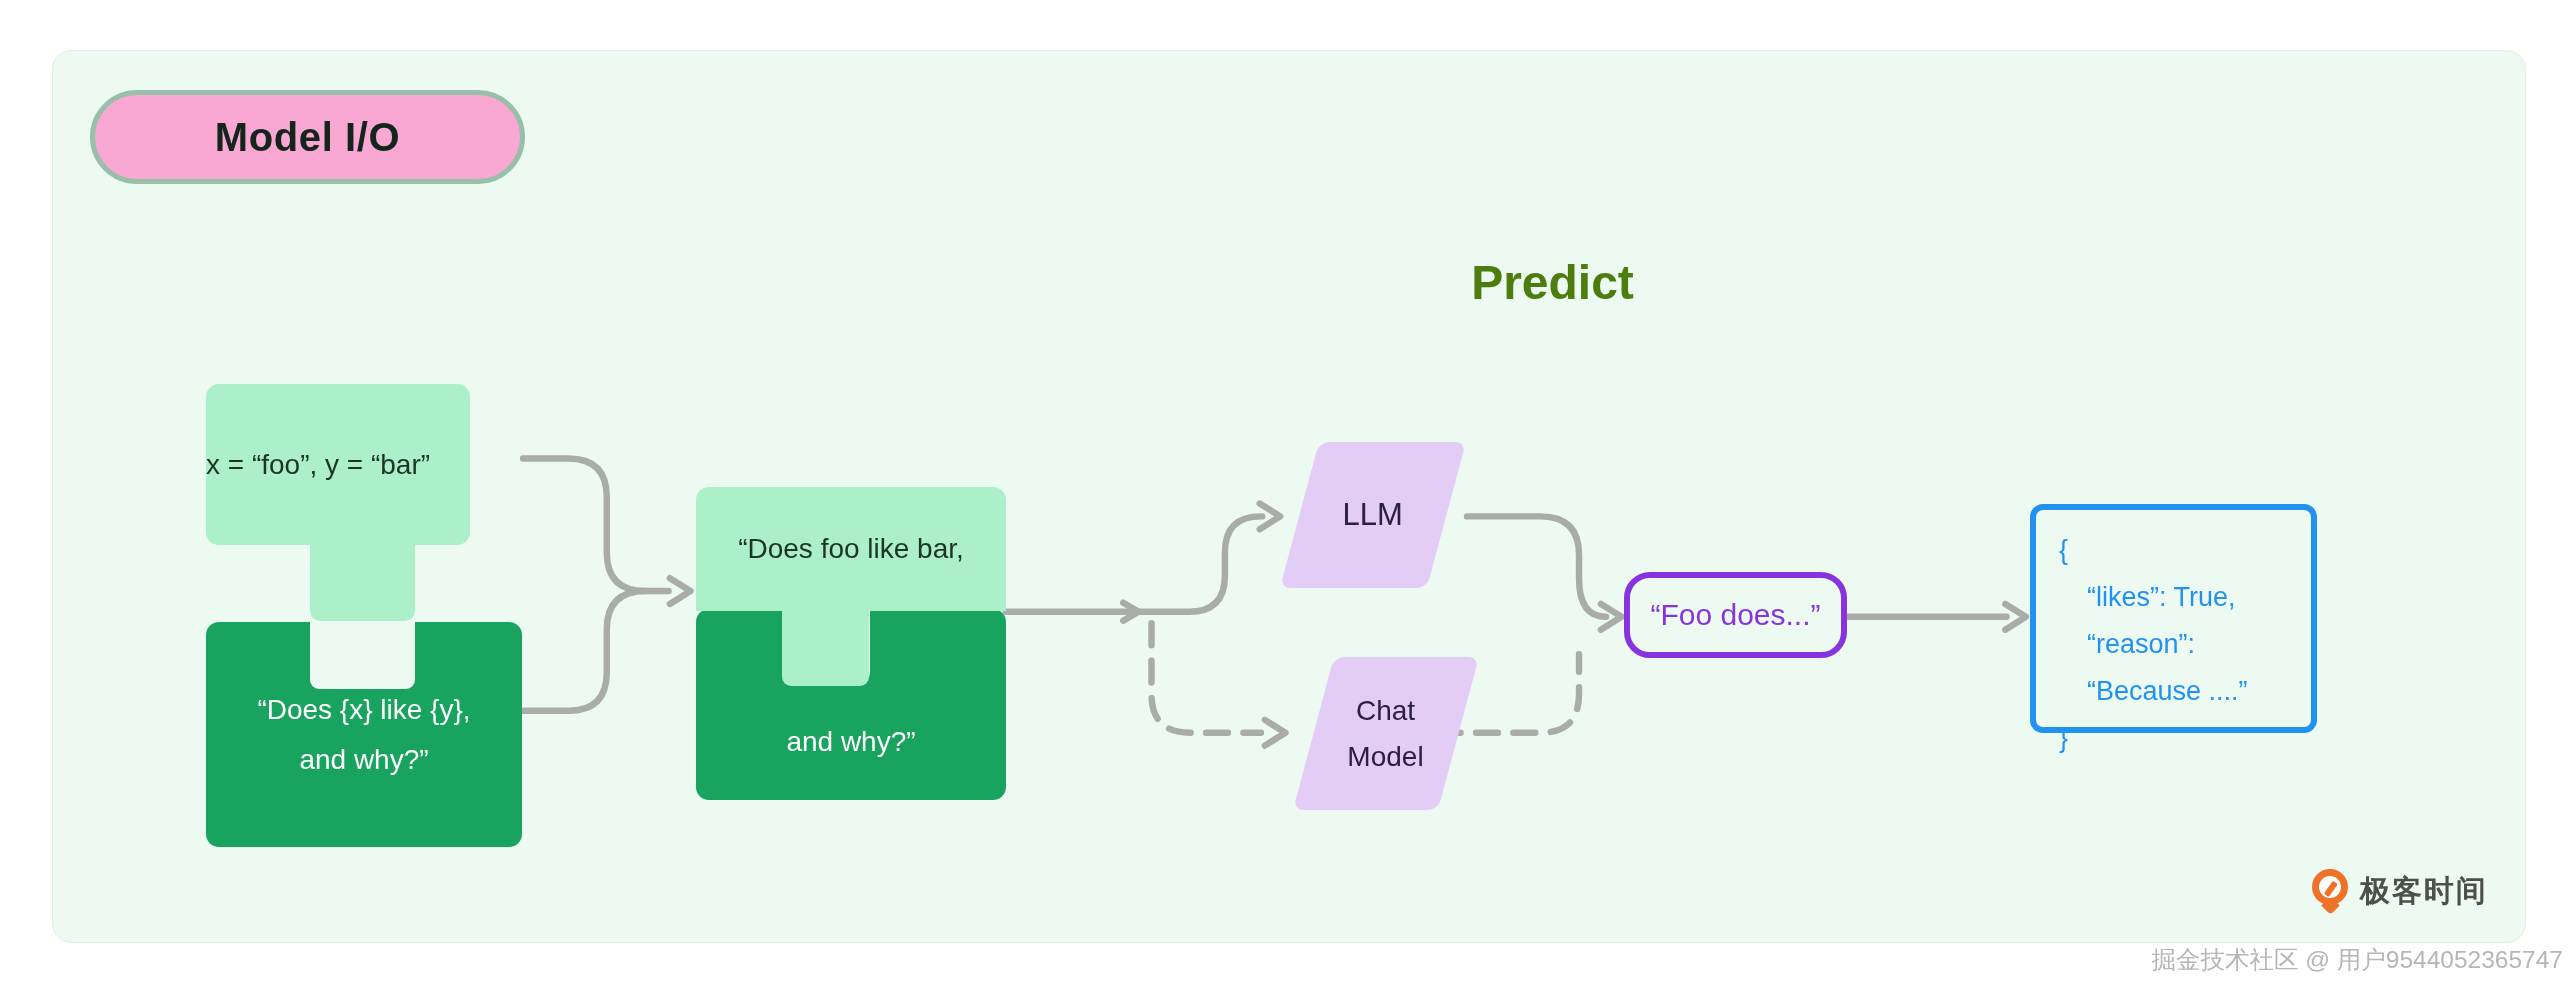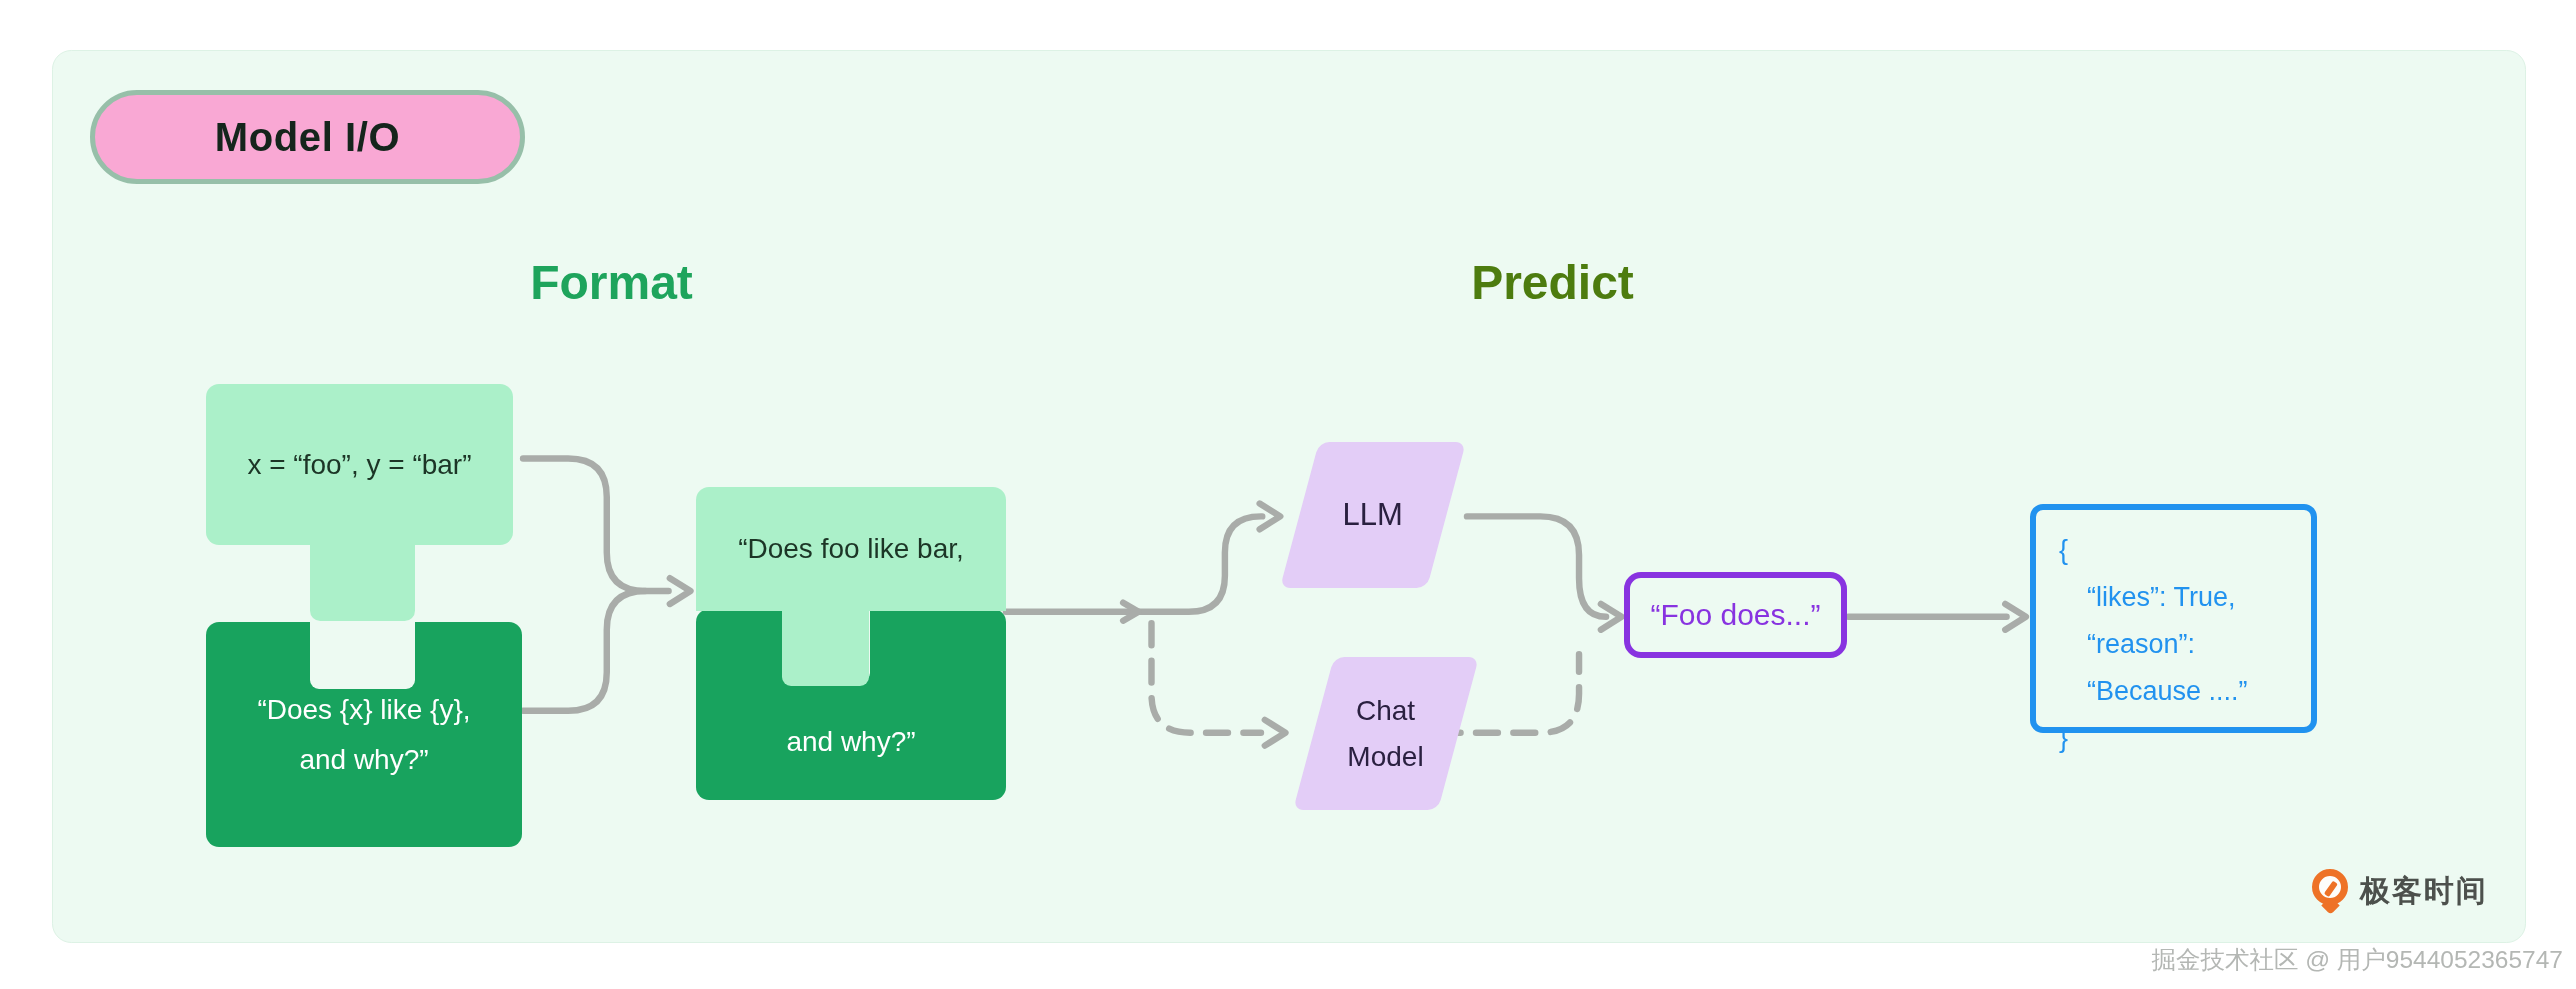--- a/index.html
+++ b/index.html
@@ -17,22 +17,22 @@
            display:flex; align-items:center; justify-content:center;
            font-size:40px; font-weight:bold; color:#15251c; letter-spacing:0.6px; }
 
   .col-header { top:255px; width:335px; text-align:center;
                 font-size:48px; font-weight:bold; }
   .h-format  { left:444px;  color:#1ea45c; }
   .h-predict { left:1385px; color:#4d7c0f; }
   .h-parse   { left:2062px; color:#2095f2; }
 
   
-  .box-a   { left:206px; top:384px; width:307px; height:161px; border-radius:13px;
-             background:#abf0c9; display:flex; align-items:center; justify-content:center; }
+  .box-a   { left:206px; top:384px; width:264px; height:161px; border-radius:13px;
+             background:#abf0c9; display:flex; align-items:center; justify-content:flex-start; }
   .tab-a   { left:310px; top:541px; width:105px; height:80px;
              background:#abf0c9; border-radius:0 0 10.3px 10.3px; }
   .box-b   { left:206px; top:622px; width:316px; height:225px; border-radius:13px;
              background:#18a35e; }
   .notch-b { left:104px; top:0; width:105px; height:67px;
              background:#edfaf2; border-radius:0 0 9px 9px; position:absolute; }
   .box-b-text { position:absolute; inset:0; 
                 display:flex; flex-direction:column; align-items:center; justify-content:center; }
 
   .c-dark  { left:696px; top:609px; width:310px; height:191px; border-radius:13px;
@@ -52,21 +52,21 @@
   
   .pgram { background:#e3cdf7; border-radius:10.3px; transform:skewX(-15deg);
            transform-origin:top left; display:flex; align-items:center; justify-content:center; }
   .p-llm  { left:1319px; top:442px; width:147px; height:146px; }
   .p-chat { left:1334px; top:657px; width:145px; height:153px; }
   .pgram-inner { transform:skewX(15deg); text-align:center;
                  font-size:31px; color:#2a2040; line-height:46px; }
   .p-chat .pgram-inner { font-size:28px; }
 
   .foo-box { left:1624px; top:572px; width:223px; height:86px;
-             border:6.4px solid #8833e0; border-radius:17px;
+             border:6.4px solid #8833e0; border-radius:26px;
              display:flex; align-items:center; justify-content:center;
              font-size:30px; color:#8833e0; }
 
   .json-box { left:2030px; top:504px; width:287px; height:229px;
               border:6.4px solid #2192ef; border-radius:13px;
               padding:16.7px 0 0 23px; color:#2192ef; font-size:27px; line-height:47px; }
   .json-line.indent { padding-left:28px; }
 
   
   .logo { left:2311px; top:868px; display:flex; align-items:center; }
@@ -108,21 +108,20 @@
     <path class="dashed" d="M2234,1138 H2392 Q2452,1138 2452,1078 V1016"></path>
     <path d="M2486,938 L2518,958 L2486,978"></path>
     <path d="M2870,958 H3116"></path>
     <path d="M3114,938 L3146,958 L3114,978"></path>
   </svg>
 
   <div class="abs badge">
     <span>Model I/O</span>
   </div>
 
-  <div class="abs col-header h-format">Format</div>
   <div class="abs col-header h-predict">Predict</div>
 
   <div class="abs tab-a"></div>
   <div class="abs box-a">
     <span class="green-node-text">x = “foo”, y = “bar”</span>
   </div>
 
   <div class="abs box-b">
     <div class="notch-b"></div>
     <div class="box-b-text">

